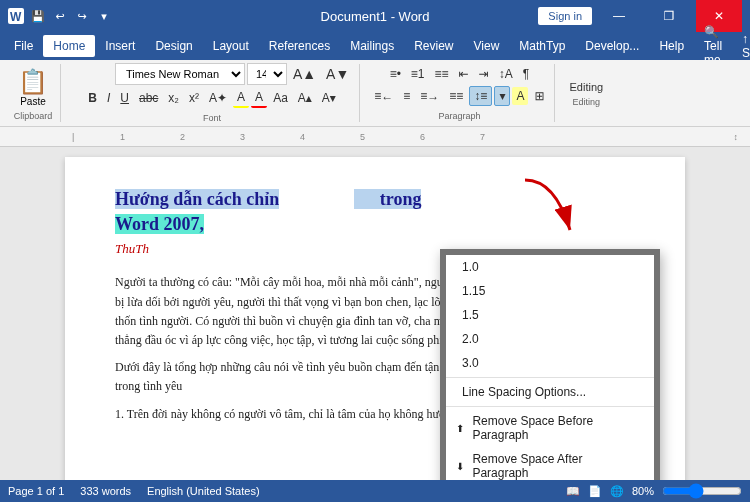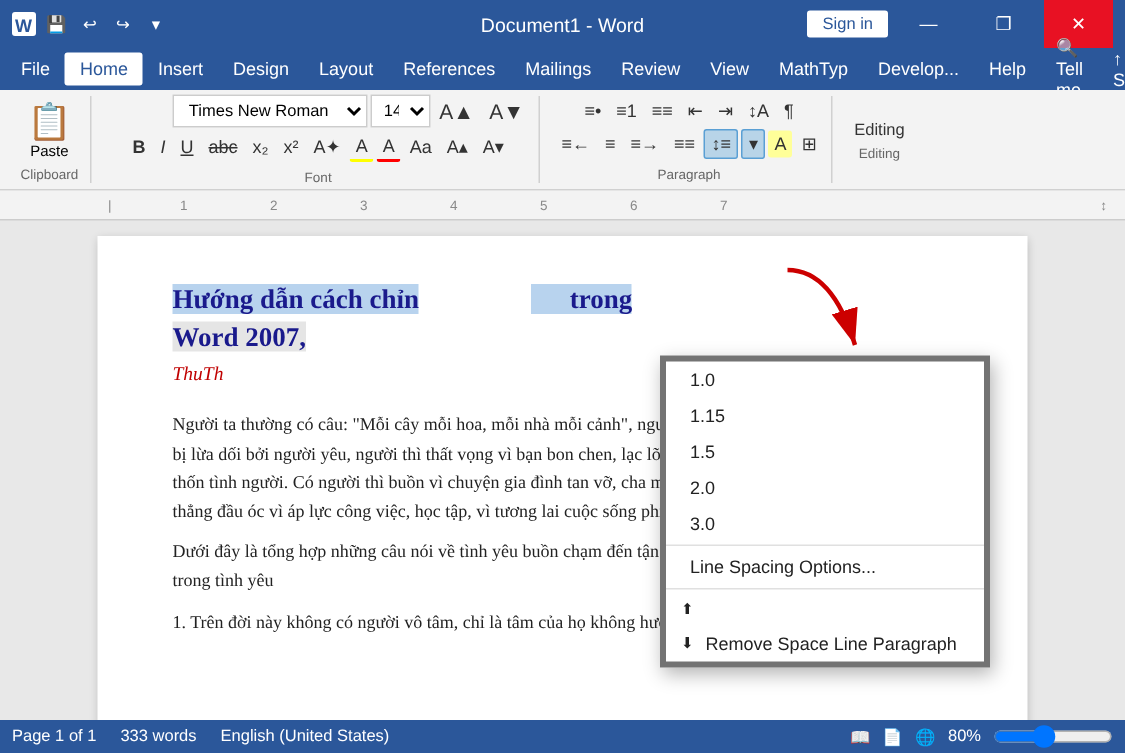--- a/index.html
+++ b/index.html
@@ -155,25 +155,25 @@
       color: #222;
       font-family: 'Times New Roman', serif;
     }
 
     .doc-body p { margin-bottom: 8px; }
 
     
     .dropdown-menu {
       position: absolute;
       background: white;
-      border: 4px solid #737373;
+      border: 6px solid #737373;
       box-shadow: 2px 4px 12px rgba(0,0,0,0.3);
       z-index: 100;
       width: 220px;
-      top: 110px;
+      top: 122px;
       right: 90px;
       font-size: 12px;
     }
     .dropdown-item {
       padding: 5px 16px;
       cursor: pointer;
       color: #222;
       display: flex;
       align-items: center;
       gap: 8px;
@@ -339,21 +339,21 @@
       <span style="position:absolute;right:12px;">↕</span>
     </div>
 
     <div style="overflow-y:auto; height: calc(100% - 20px); background:#e8e8e8; position:relative;">
       <div class="document-page">
 
         <div class="doc-title">
           <span style="background:#b8d3ee;">Hướng dẫn cách chỉn</span>
           <span style="background:#b8d3ee; margin-left:70px;padding-left:26px;">trong</span>
           <br>
-          <span style="background:#e5e5e5;">Word 2007,</span>
+          <span style="background:#5eead4;">Word 2007,</span>
         </div>
 
         <div class="doc-subtitle">ThuTh</div>
 
         <div class="doc-body">
           <p>Người ta thường có câu: "Mỗi cây mỗi hoa, mỗi nhà mỗi cảnh", người thì thất vọng vì tình yêu bị phản bội bị lừa dối bởi người yêu, người thì thất vọng vì bạn bon chen, lạc lõng giữa dòng người tấp nập nhưng thiếu thốn tình người. Có người thì buồn vì chuyện gia đình tan vỡ, cha mẹ không hạnh phúc, lại có người căng thẳng đầu óc vì áp lực công việc, học tập, vì tương lai cuộc sống phía trước mịt mù.</p>
           <p>Dưới đây là tổng hợp những câu nói về tình yêu buồn chạm đến tận cùng nỗi đau của những cặp đôi đổ vỡ trong tình yêu</p>
           <p>1. Trên đời này không có người vô tâm, chỉ là tâm của họ không hướng về bạn mà</p>
         </div>
 
@@ -375,24 +375,25 @@
       <div class="dropdown-item">1.0</div>
       <div class="dropdown-item">1.15</div>
       <div class="dropdown-item">1.5</div>
       <div class="dropdown-item">2.0</div>
       <div class="dropdown-item">3.0</div>
       <div class="dropdown-divider"></div>
       <div class="dropdown-item">Line Spacing Options...</div>
       <div class="dropdown-divider"></div>
       <div class="dropdown-item with-icon">
         <span style="font-size:10px;">⬆</span>
+        <span>Remove Space Before Paragraph</span>
       </div>
       <div class="dropdown-item with-icon">
         <span style="font-size:10px;">⬇</span>
-        <span>Remove Space Line Paragraph</span>
+        <span>Remove Space After Paragraph</span>
       </div>
     </div>
 
   </div>
 
   <div class="status-bar">
     <span>Page 1 of 1</span>
     <span>333 words</span>
     <span>English (United States)</span>
     <div class="status-right">

